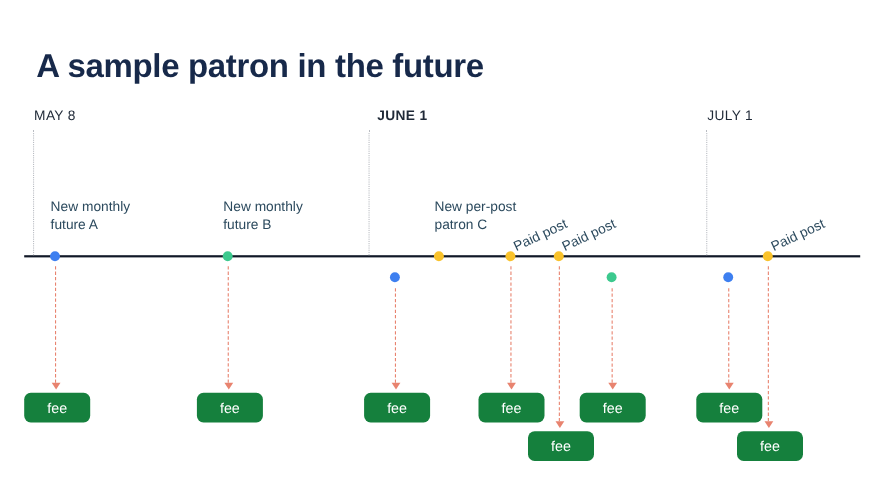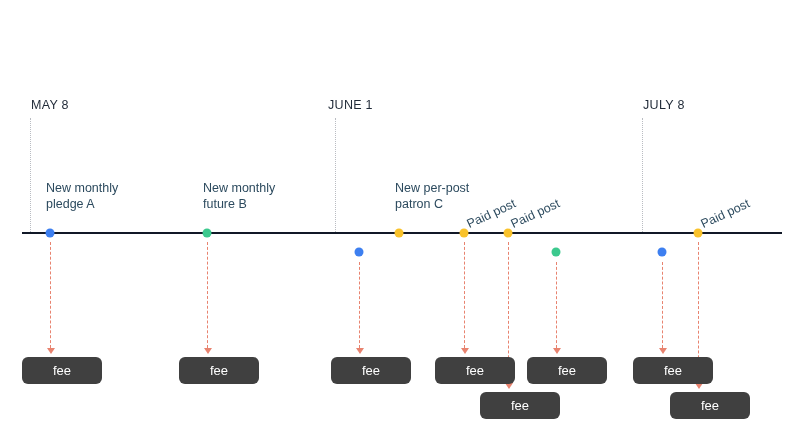--- a/index.html
+++ b/index.html
@@ -95,45 +95,46 @@
     height: 0;
     border-left: 4px solid transparent;
     border-right: 4px solid transparent;
     border-top: 6px solid #e8836f;
     transform: translateX(-50%);
   }
 
   
   .fee {
     position: absolute;
-    width: 80px;
+    width: 60px;
     height: 27px;
     border-radius: 6px;
-    background: #404040;
+    background: #15803d;
     color: #ffffff;
     font-size: 13px;
     line-height: 27px;
     text-align: center;
     box-sizing: border-box;
   }
 </style>
 </head>
 <body>
 
 <div id="stage">
 
+  <div class="title">A sample patron in the future</div>
 
   <div class="axis"></div>
 
   <div id="date-layer">
       <div class="date-label" style="left: 31px; top: 98px;">MAY 8</div>
       <div class="date-rule" style="left: 30px; top: 118px; height: 114px;"></div>
-      <div class="date-label" style="left: 328px; top: 98px;">JUNE 1</div>
+      <div class="date-label" style="left: 343px; top: 98px; font-weight: bold;">JUNE 1</div>
       <div class="date-rule" style="left: 335px; top: 118px; height: 114px;"></div>
-      <div class="date-label" style="left: 643px; top: 98px;">JULY 8</div>
+      <div class="date-label" style="left: 643px; top: 98px;">JULY 1</div>
       <div class="date-rule" style="left: 642px; top: 118px; height: 114px;"></div>
     </div>
   <div id="conn-layer">
       <div class="conn" style="left: 50px; top: 242px; height: 106px;"></div>
       <div class="conn-head" style="left: 51px; top: 348px;"></div>
       <div class="conn" style="left: 207px; top: 242px; height: 106px;"></div>
       <div class="conn-head" style="left: 208px; top: 348px;"></div>
       <div class="conn" style="left: 359px; top: 262px; height: 86px;"></div>
       <div class="conn-head" style="left: 360px; top: 348px;"></div>
       <div class="conn" style="left: 464px; top: 242px; height: 106px;"></div>
@@ -154,21 +155,21 @@
       <div class="dot yellow" style="left: 399px; top: 233px;"></div>
       <div class="dot yellow" style="left: 464px; top: 233px;"></div>
       <div class="dot yellow" style="left: 508px; top: 233px;"></div>
       <div class="dot green" style="left: 556px; top: 252px;"></div>
       <div class="dot blue" style="left: 662px; top: 252px;"></div>
       <div class="dot yellow" style="left: 698px; top: 233px;"></div>
     </div>
   <div id="evlabel-layer">
       <div class="ev-label" style="left: 46px; top: 180px;">
         <div>New monthly</div>
-        <div>pledge A</div>
+        <div>future A</div>
       </div>
       <div class="ev-label" style="left: 203px; top: 180px;">
         <div>New monthly</div>
         <div>future B</div>
       </div>
       <div class="ev-label" style="left: 395px; top: 180px;">
         <div>New per-post</div>
         <div>patron C</div>
       </div>
       <div class="ev-label rot" style="left: 471px; top: 216px;">Paid post</div>

